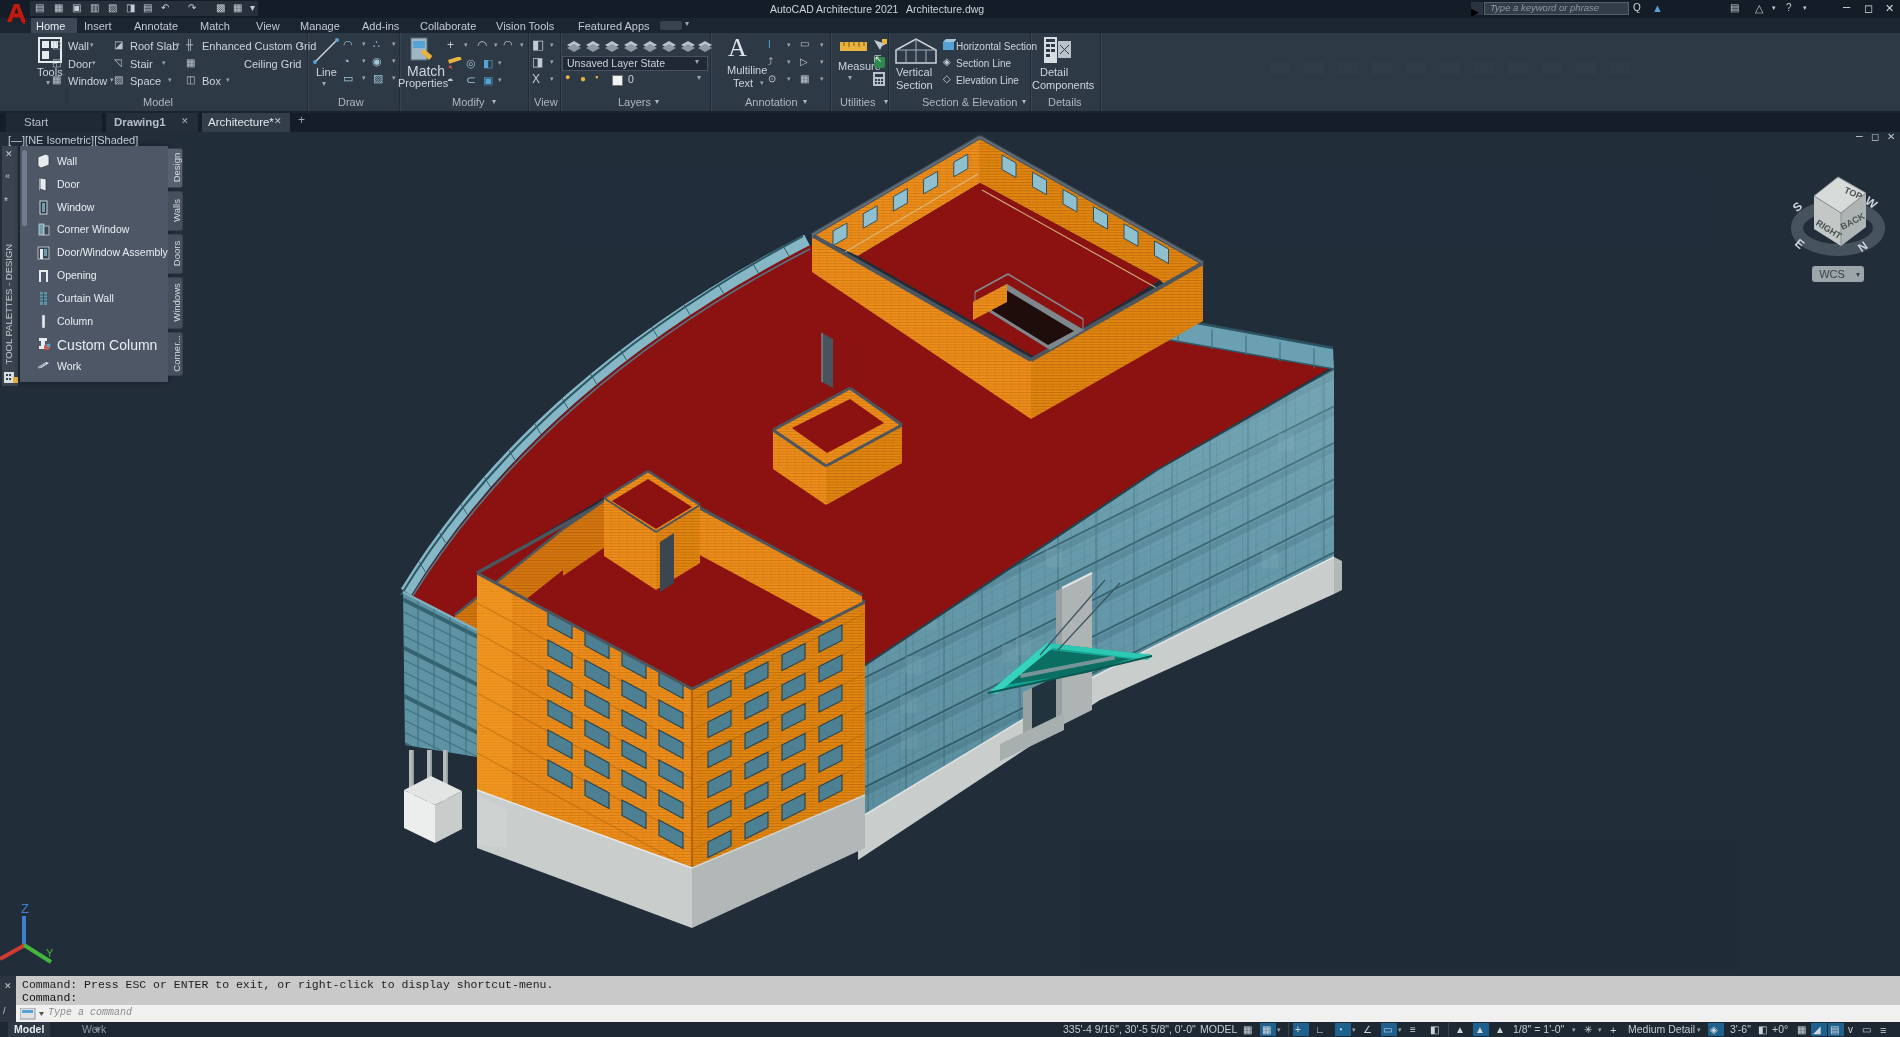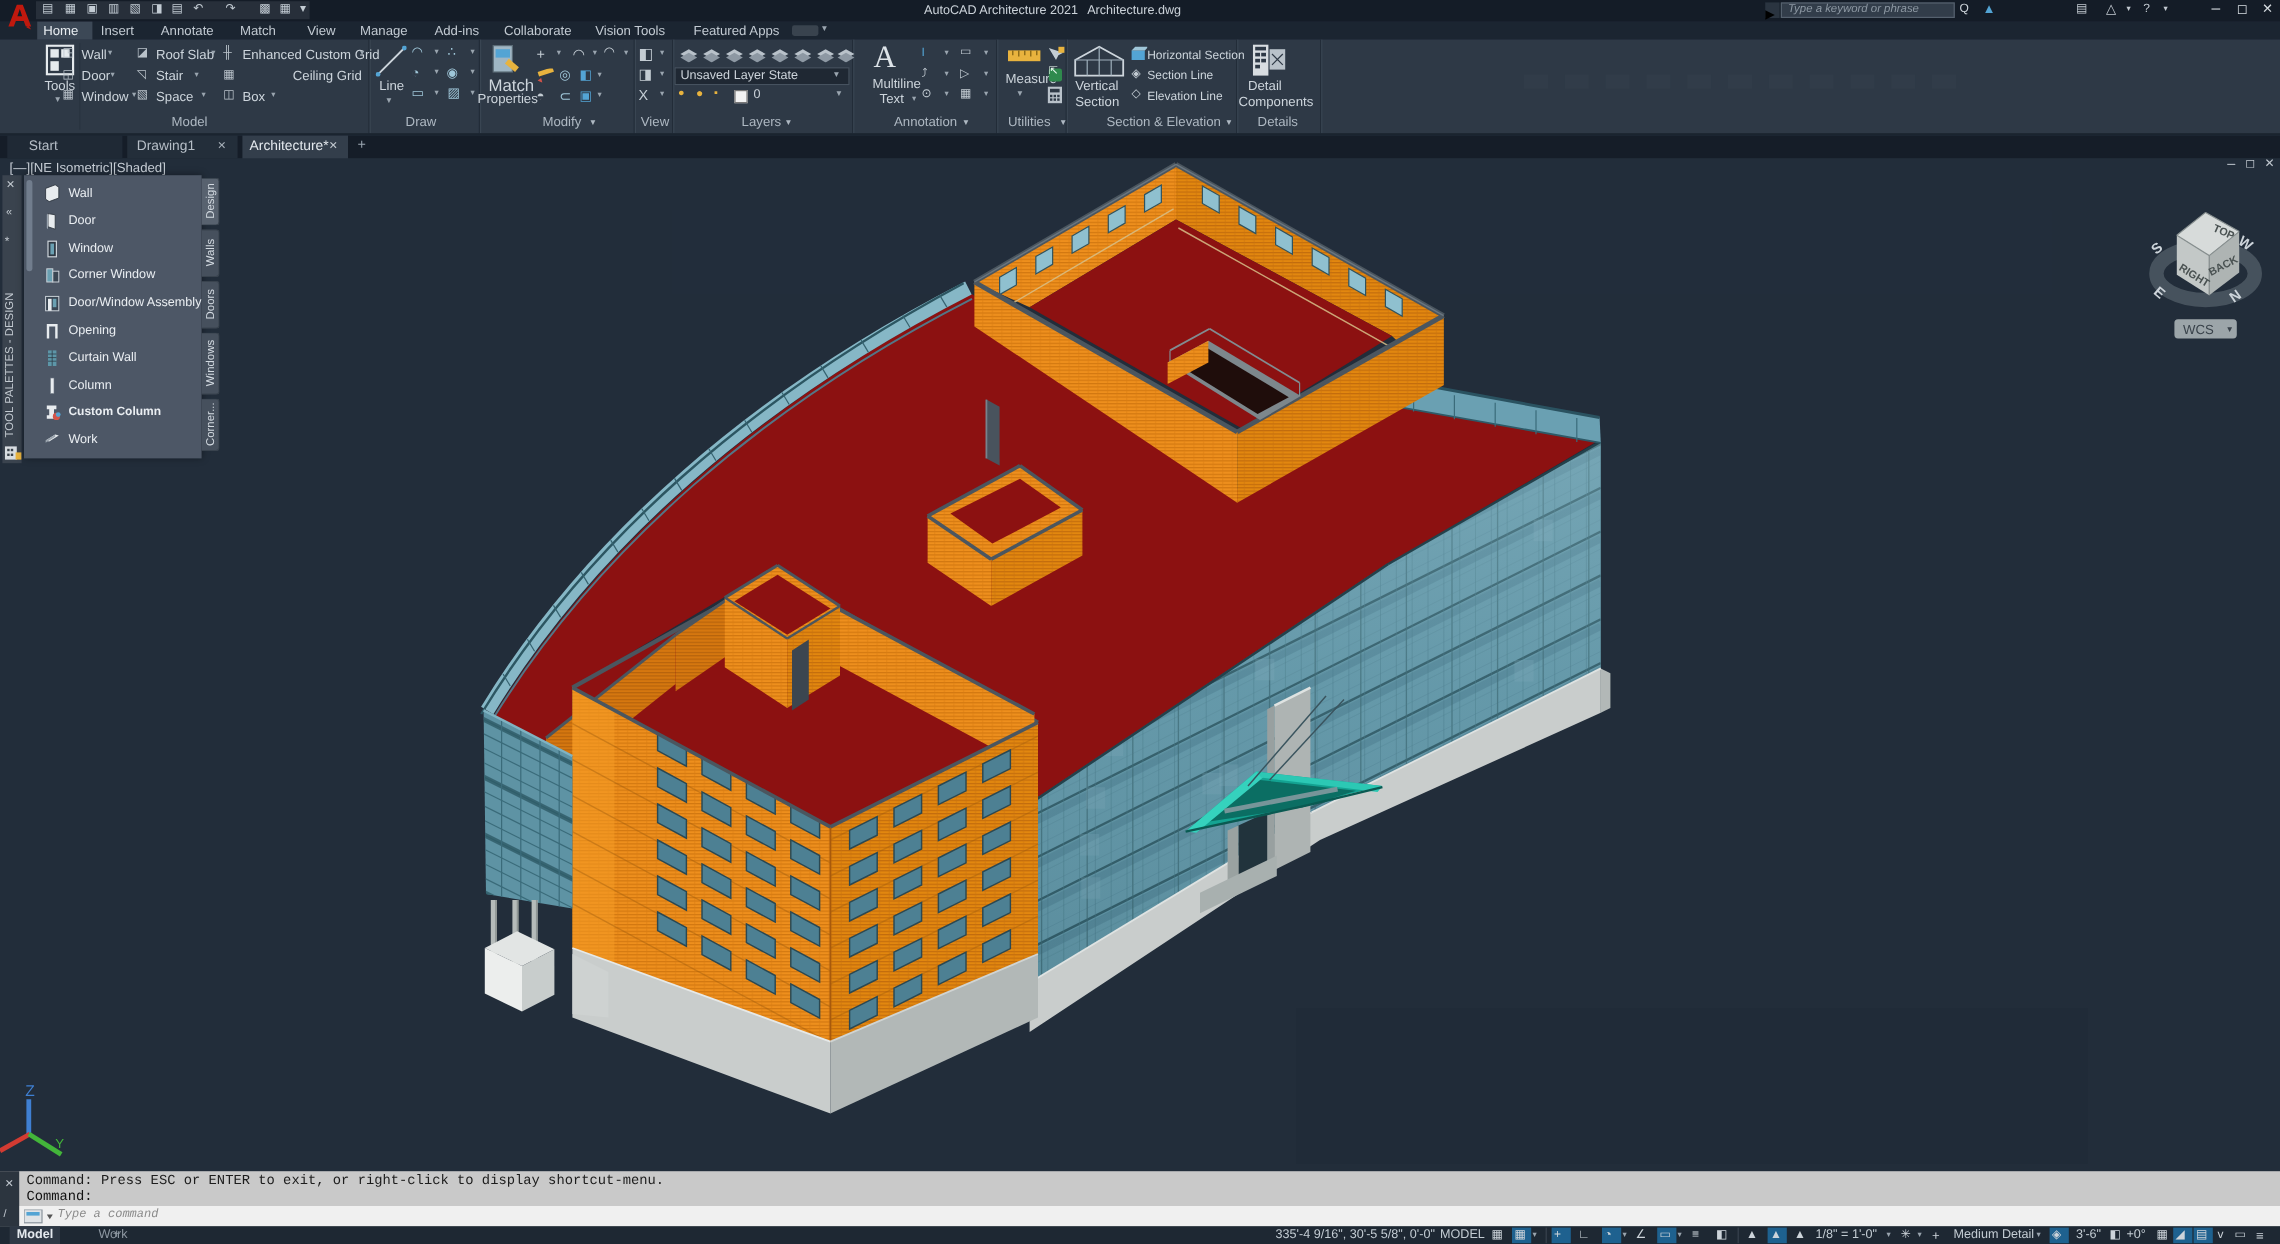--- a/index.html
+++ b/index.html
@@ -302,21 +302,21 @@
 <div class="" style="left:1406px;top:62px;width:20px;height:12px;background:#313c49;"></div>
 <div class="" style="left:1440px;top:62px;width:20px;height:12px;background:#313c49;"></div>
 <div class="" style="left:1474px;top:62px;width:20px;height:12px;background:#313c49;"></div>
 <div class="" style="left:1508px;top:62px;width:20px;height:12px;background:#313c49;"></div>
 <div class="" style="left:1542px;top:62px;width:20px;height:12px;background:#313c49;"></div>
 <div class="" style="left:1576px;top:62px;width:20px;height:12px;background:#313c49;"></div>
 <div class="" style="left:1610px;top:62px;width:20px;height:12px;background:#313c49;"></div>
 <div class="" style="left:6px;top:113px;width:96px;height:19px;background:#1f2935;"></div>
 <div class="" style="left:24px;top:116px;font-size:11.5px;color:#b6bec7;font-weight:normal;white-space:nowrap;line-height:1.1;">Start</div>
 <div class="" style="left:106px;top:113px;width:92px;height:19px;background:#232e3a;"></div>
-<div class="" style="left:114px;top:116px;font-size:11.5px;color:#b6bec7;font-weight:normal;white-space:nowrap;line-height:1.1;">Drawing1</div>
+<div class="" style="left:114px;top:116px;font-size:11.5px;color:#b6bec7;font-weight:bold;white-space:nowrap;line-height:1.1;">Drawing1</div>
 <div class="" style="left:181px;top:117px;font-size:9px;color:#a7b0b9;font-weight:normal;white-space:nowrap;line-height:1.1;">✕</div>
 <div class="" style="left:202px;top:113px;width:88px;height:19px;background:#333e4b;"></div>
 <div class="" style="left:208px;top:116px;font-size:11.5px;color:#e4e9ee;font-weight:normal;white-space:nowrap;line-height:1.1;">Architecture*</div>
 <div class="" style="left:274px;top:117px;font-size:9px;color:#c3cad1;font-weight:normal;white-space:nowrap;line-height:1.1;">✕</div>
 <div class="" style="left:298px;top:114px;font-size:12px;color:#9aa5af;font-weight:normal;white-space:nowrap;line-height:1.1;">+</div>
 <div class="" style="left:8px;top:134px;font-size:11px;color:#c7ced6;font-weight:normal;white-space:nowrap;line-height:1.1;">[—][NE Isometric][Shaded]</div>
 <div class="" style="left:1856px;top:130px;font-size:12px;color:#c3cad1;font-weight:normal;white-space:nowrap;line-height:1.1;">–</div>
 <div class="" style="left:1871px;top:131px;font-size:10px;color:#c3cad1;font-weight:normal;white-space:nowrap;line-height:1.1;">◻</div>
 <div class="" style="left:1887px;top:131px;font-size:10px;color:#c3cad1;font-weight:normal;white-space:nowrap;line-height:1.1;">✕</div>
 <svg style="left:0;top:0" width="1900" height="1037">
@@ -791,21 +791,21 @@
 <div class="" style="left:57px;top:292.8px;font-size:10.5px;color:#eaeef2;font-weight:normal;white-space:nowrap;line-height:1.1;">Curtain Wall</div>
 <svg style="left:36px;top:312.6px" width="15" height="17">
     <rect x="6" y="2" width="3" height="13" fill="#e8ecef" stroke="#6a7480" stroke-width="0.5"></rect>
   </svg>
 <div class="" style="left:57px;top:315.6px;font-size:10.5px;color:#eaeef2;font-weight:normal;white-space:nowrap;line-height:1.1;">Column</div>
 <svg style="left:36px;top:335.4px" width="15" height="17">
     <path d="M3 3 h8 v3 h-2 v5 h2 v3 h-8 v-3 h2 v-5 h-2z" fill="#e8ecef"></path>
     <circle cx="11" cy="12" r="3" fill="#d2544a"></circle>
     <circle cx="12.5" cy="10.5" r="2" fill="#53a4d4"></circle>
   </svg>
-<div class="" style="left:57px;top:338.4px;font-size:10px;color:#eaeef2;font-weight:bold;white-space:nowrap;line-height:1.1;">Custom Column</div>
+<div class="" style="left:57px;top:338.4px;font-size:14px;color:#eaeef2;font-weight:normal;white-space:nowrap;line-height:1.1;">Custom Column</div>
 <svg style="left:36px;top:358.20000000000005px" width="15" height="17">
     <path d="M2 9 l8 -5 3 1 -8 5z" fill="#e8ecef"></path>
     <path d="M2 9 l8 -5 0 2 -8 5z" fill="#9aa4ae"></path>
   </svg>
 <div class="" style="left:57px;top:361.20000000000005px;font-size:10.5px;color:#eaeef2;font-weight:normal;white-space:nowrap;line-height:1.1;">Work</div>
 <div class="" style="left:168px;top:148px;width:15px;height:40px;background:#58626f;border:1px solid #39434e;border-left:none;border-radius:0 3px 3px 0;"></div>
 <div class="" style="left:156.0px;top:162.0px;width:40px;font-size:9.5px;color:#d3dae1;transform:rotate(-90deg);text-align:center;white-space:nowrap;">Design</div>
 <div class="" style="left:168px;top:191px;width:15px;height:40px;background:#46505d;border:1px solid #39434e;border-left:none;border-radius:0 3px 3px 0;"></div>
 <div class="" style="left:156.0px;top:205.0px;width:40px;font-size:9.5px;color:#d3dae1;transform:rotate(-90deg);text-align:center;white-space:nowrap;">Walls</div>
 <div class="" style="left:168px;top:234px;width:15px;height:40px;background:#46505d;border:1px solid #39434e;border-left:none;border-radius:0 3px 3px 0;"></div>

